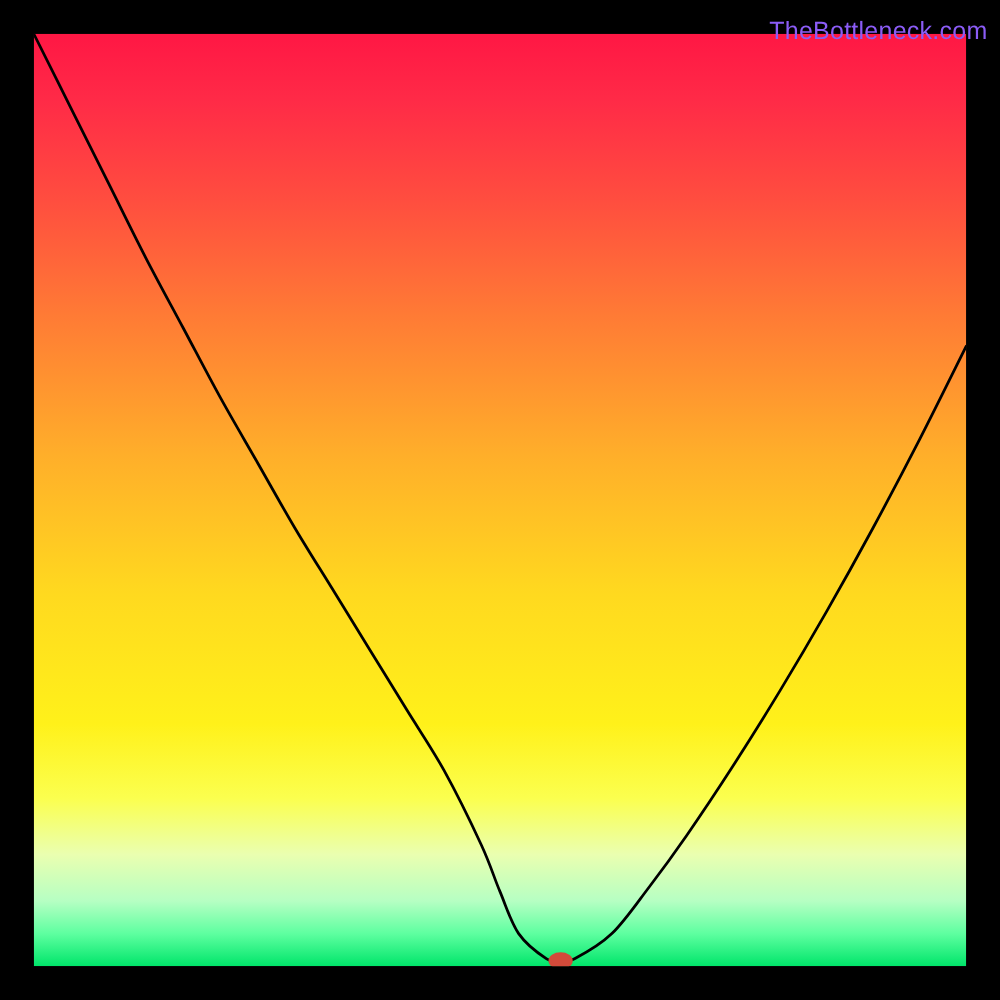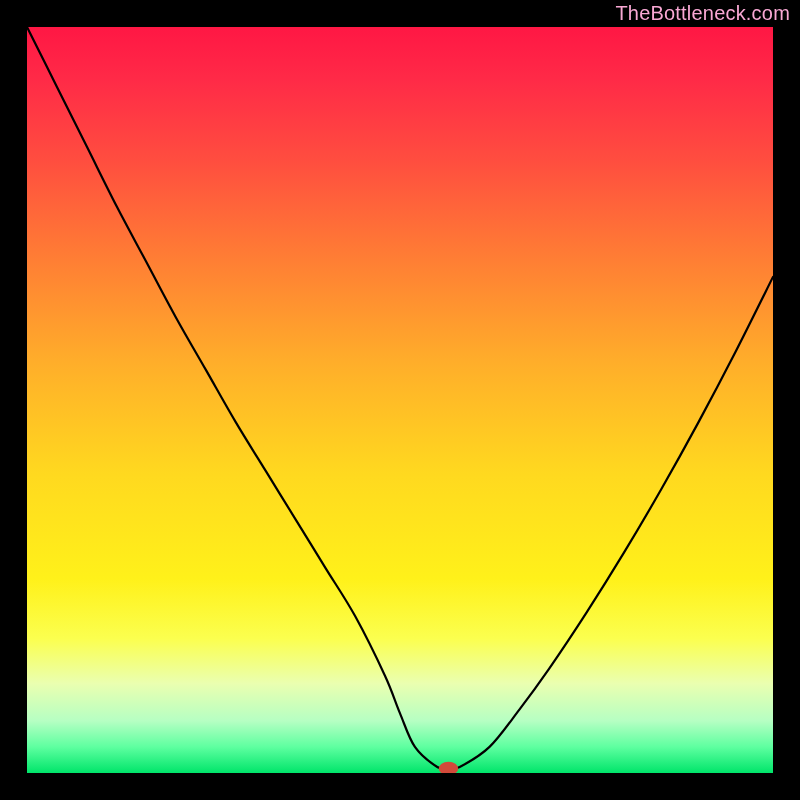--- a/index.html
+++ b/index.html
@@ -12,23 +12,23 @@
     font-family: Arial, Helvetica, sans-serif;
   }
   .frame {
     position: relative;
     width: 800px;
     height: 800px;
     background: #000;
   }
   .watermark {
     position: absolute;
-    top: 2px;
+    top: 14px;
     right: 10px;
-    color: #f9a8d4;
+    color: #8b5cf6;
     font-size: 20px;
     font-weight: 500;
     z-index: 10;
     letter-spacing: 0.2px;
   }
   .plot {
     position: absolute;
     left: 27px;
     top: 27px;
     width: 746px;

